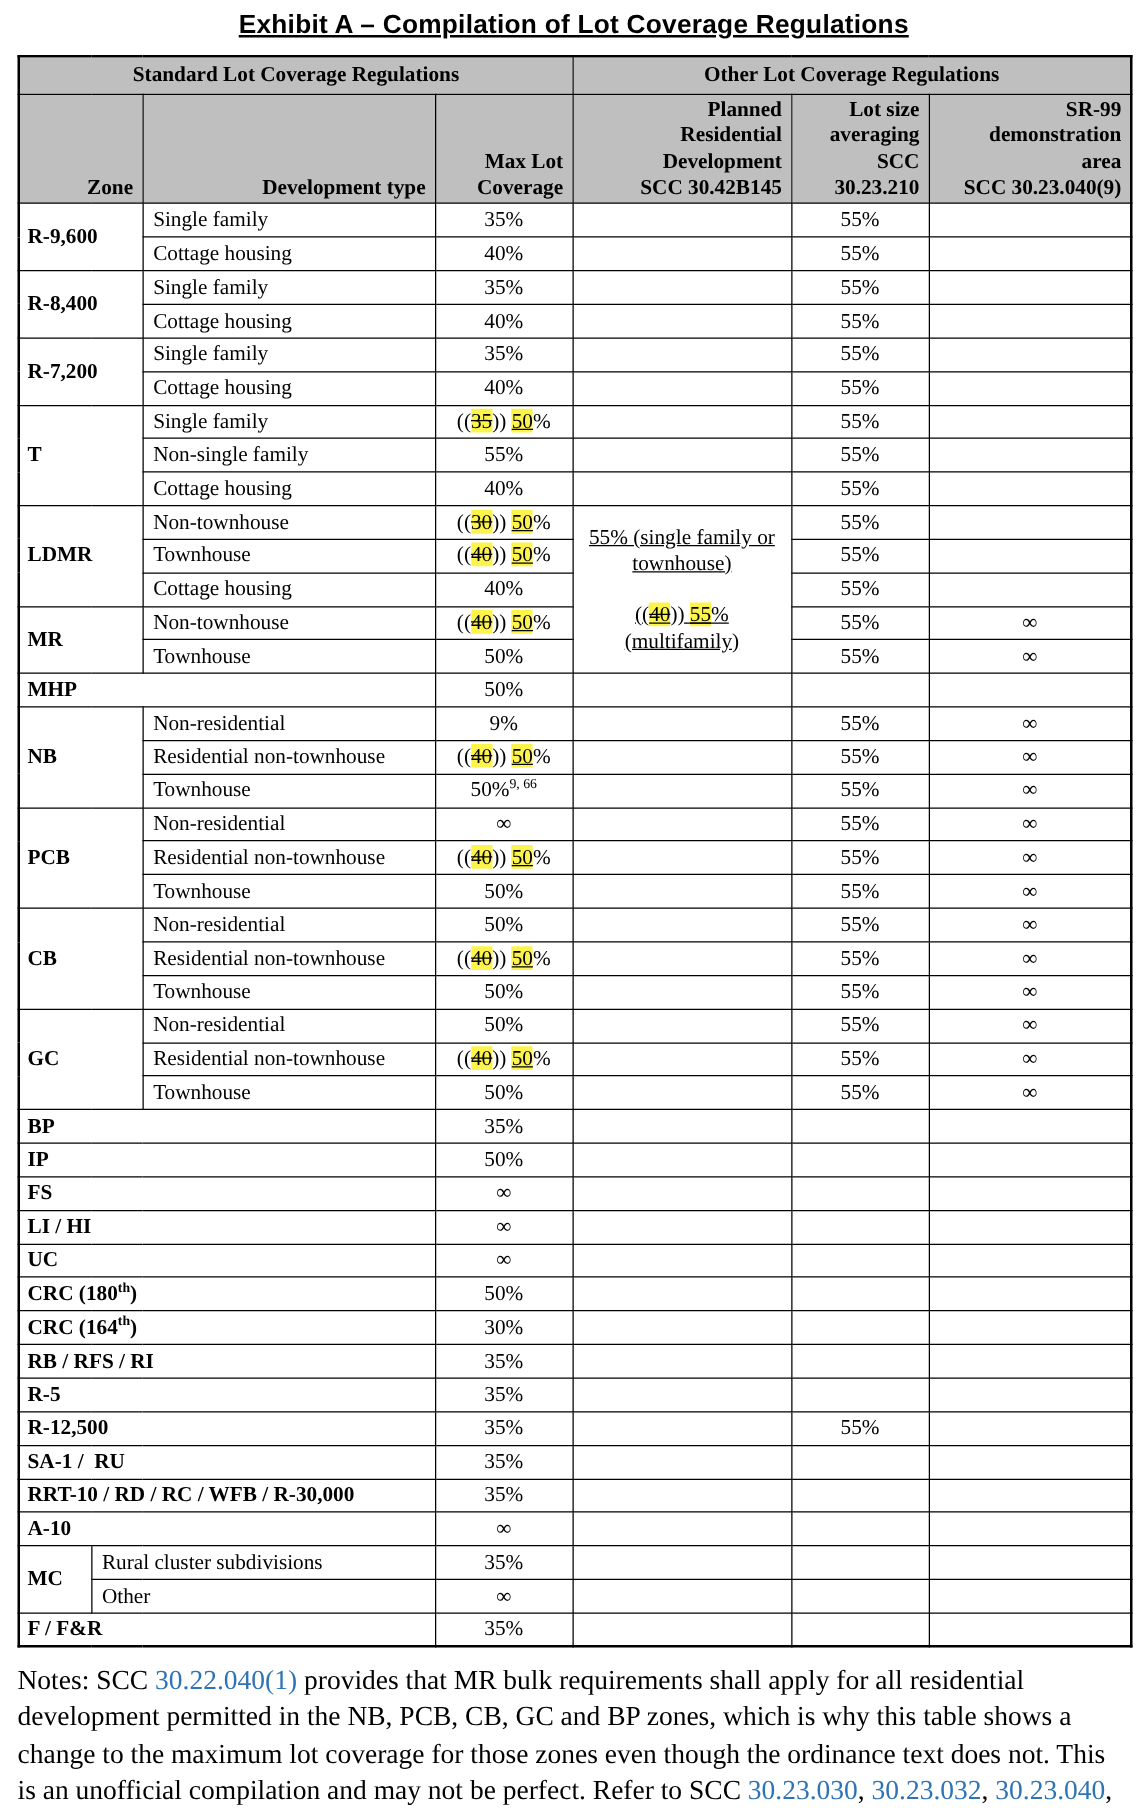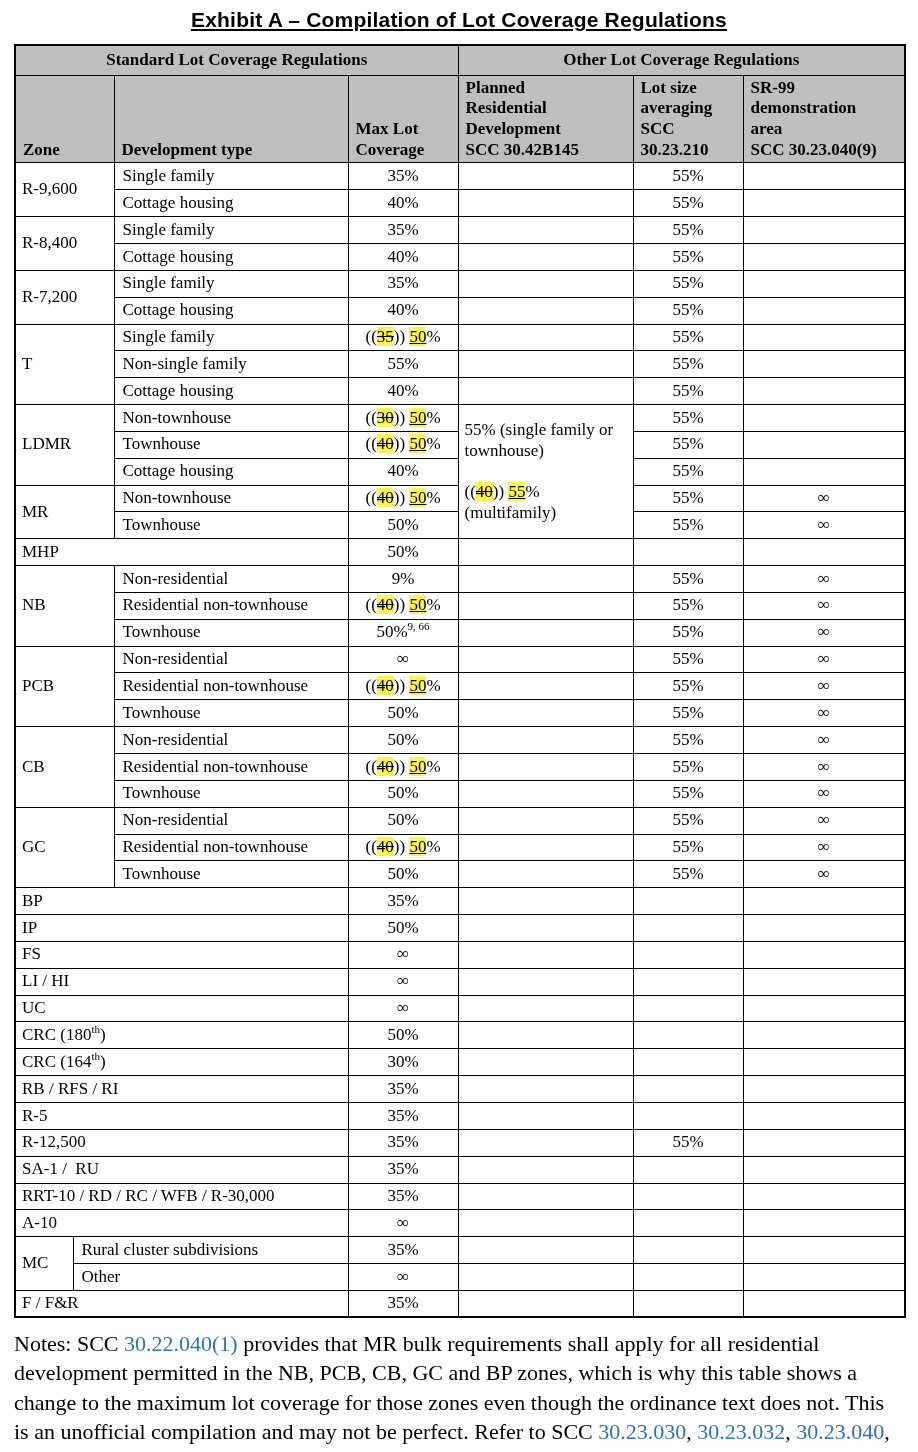--- a/index.html
+++ b/index.html
@@ -31,32 +31,32 @@
   table.grid th, table.grid td {
     border: 1px solid #000;
     font-size: 17px;
     line-height: 1.22;
     overflow: hidden;
   }
   table.grid th {
     background: var(--header-bg, #BFBFBF);
     font-weight: bold;
     padding: 2px 7px;
-    text-align: left;
+    text-align: right;
     white-space: pre-line;
   }
   tr.group-header-row th { text-align: center; height: 30px; vertical-align: middle; white-space: normal; }
   tr.column-header-row th { height: 86px; }
   th.valign-bottom { vertical-align: bottom; }
   th.valign-top { vertical-align: top; }
   tbody tr { height: 26.85px; }
-  td.zone { font-weight: normal; text-align: left; padding: 0 6px; vertical-align: middle; }
+  td.zone { font-weight: bold; text-align: left; padding: 0 6px; vertical-align: middle; }
   td.dev  { text-align: left; padding: 0 8px; vertical-align: middle; }
   td.num  { text-align: center; padding: 0 2px; vertical-align: middle; }
-  td.prd  { text-align: left; padding: 2px 6px; vertical-align: middle; line-height: 1.28; }
+  td.prd  { text-align: center; padding: 2px 6px; vertical-align: middle; line-height: 1.28; text-decoration: underline; }
   .del {
     background: var(--hl, #FCF44D);
     text-decoration: line-through;
   }
   .ins {
     background: var(--hl, #FCF44D);
     text-decoration: underline;
   }
   sup { font-size: 11px; line-height: 0; vertical-align: super; }
   .notes {

